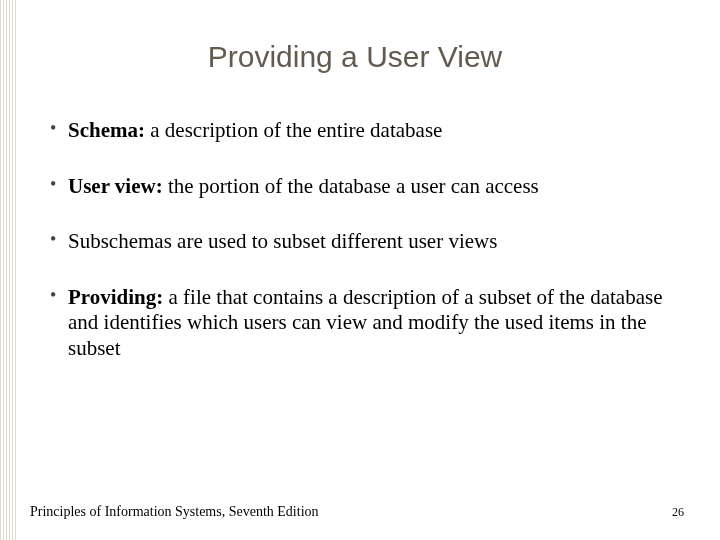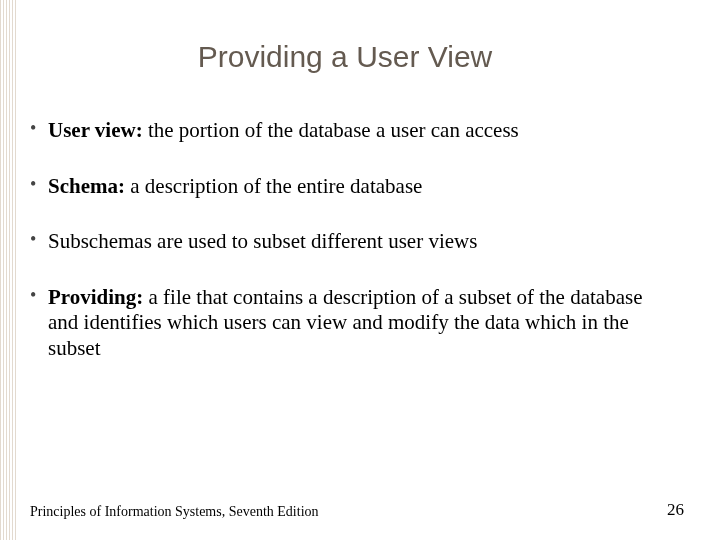--- a/index.html
+++ b/index.html
@@ -22,21 +22,21 @@
         transparent 1px, transparent 3px
       );
       opacity: 0.75;
     }
     .slide {
       position: absolute;
       top: 0;
       left: 0;
       width: 720px;
       height: 429px;
-      padding: 40px 50px 0 20px;
+      padding: 40px 50px 0 40px;
     }
     .title {
       font-family: Arial, Helvetica, sans-serif;
       font-size: 30px;
       color: #645a50;
       text-align: center;
       margin-bottom: 44px;
       font-weight: 400;
     }
     .bullets {
@@ -63,43 +63,43 @@
       position: absolute;
       left: 30px;
       bottom: 20px;
       font-size: 14px;
       color: #000;
     }
     .pagenum {
       position: absolute;
       right: 36px;
       bottom: 20px;
-      font-size: 17px;
+      font-size: 12px;
       color: #000;
       margin-left: 20px;
     }
   </style>
 </head>
 <body>
 
 <div class="left-stripe"></div>
 
 <div class="slide">
   <h1 class="title">Providing a User View</h1>
 
   <ul class="bullets">
     <li>
-      <span class="term">User view:</span><span> the portion of the database a user can access</span>
+      <span class="term">Schema:</span><span> a description of the entire database</span>
     </li>
     <li>
-      <span class="term">Schema:</span><span> a description of the entire database</span>
+      <span class="term">User view:</span><span> the portion of the database a user can access</span>
     </li>
     <li>
       <span class="term"></span><span>Subschemas are used to subset different user views</span>
     </li>
     <li>
-      <span class="term">Providing:</span><span> a file that contains a description of a subset of the database and identifies which users can view and modify the data which in the subset</span>
+      <span class="term">Providing:</span><span> a file that contains a description of a subset of the database and identifies which users can view and modify the used items in the subset</span>
     </li>
   </ul>
 </div>
 
 <div class="footer">Principles of Information Systems, Seventh Edition</div>
 <div class="pagenum">26</div>
 
 </body></html>

